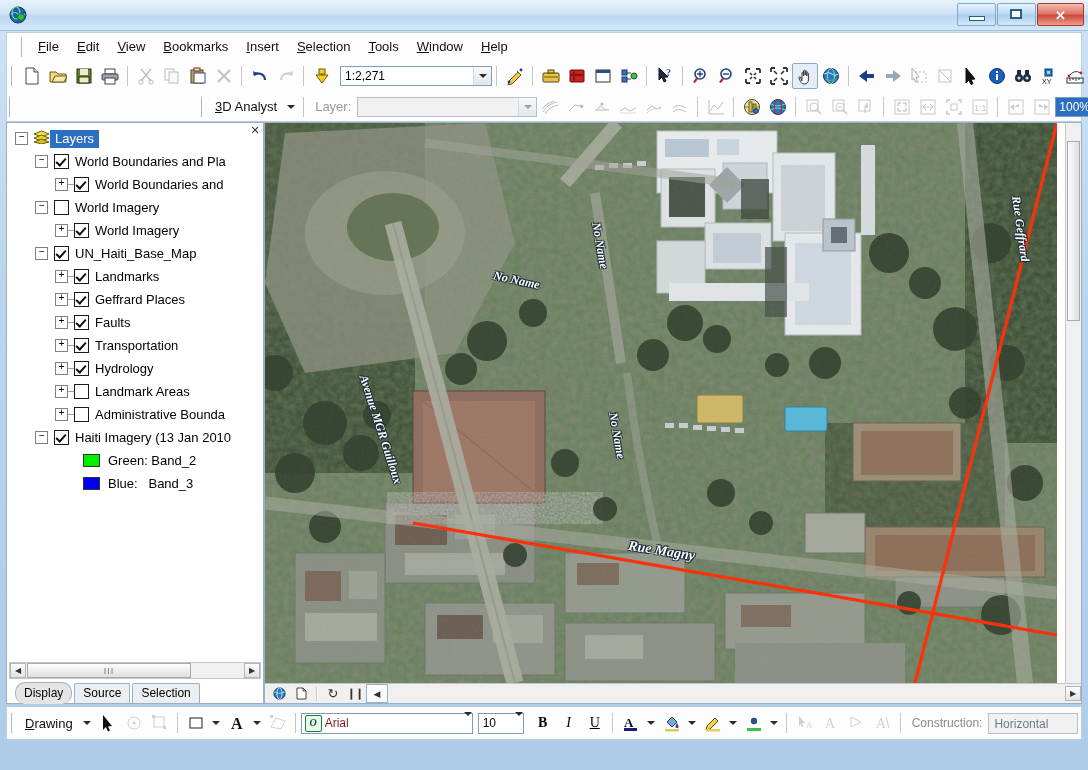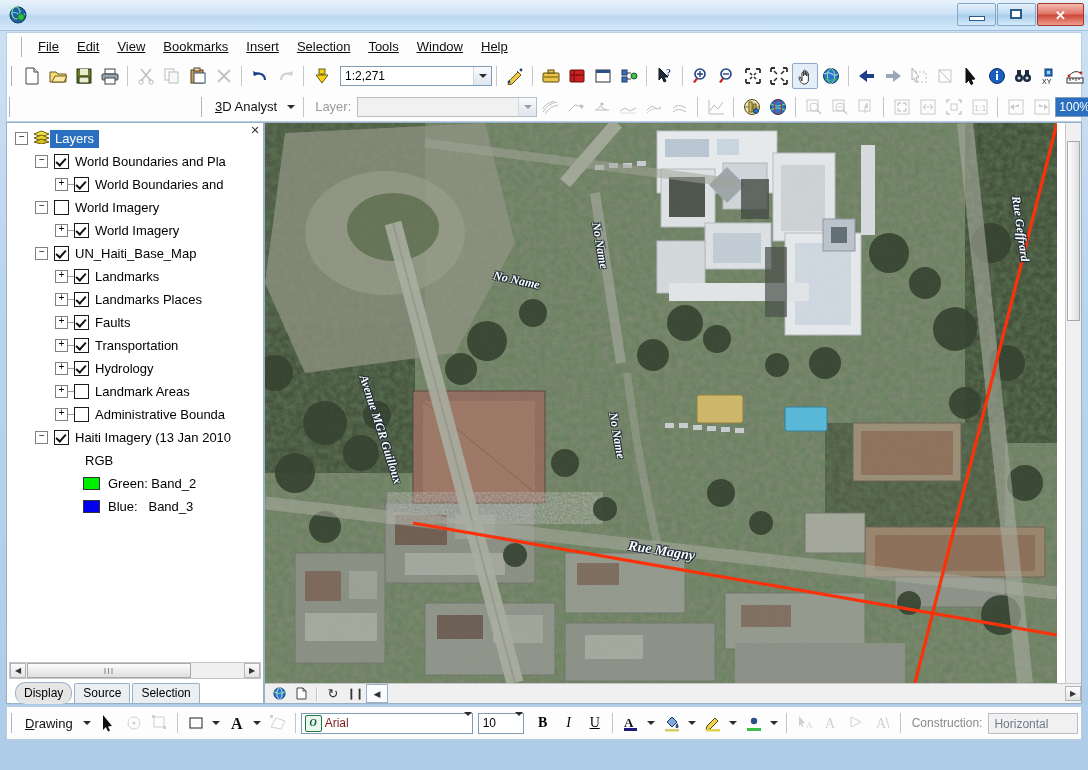--- a/index.html
+++ b/index.html
@@ -50,21 +50,21 @@
     position:absolute;left:430px;top:0px;width:210px;height:16px;
     background:linear-gradient(180deg,#d7e9f8,#c2dcf2);
     border:1px solid #a9c8e3;border-top:none;border-radius:0 0 3px 3px;
     font-size:10px;color:#50708c;padding-left:6px;line-height:15px;
     overflow:hidden;white-space:nowrap;
   }
   
   .menubar{
     position:absolute;left:6px;top:32px;width:1076px;height:28px;
     background:#fdfdfd;border:1px solid #b8cfe3;border-bottom:none;
-    box-sizing:border-box;display:flex;align-items:center;padding-left:10px;text-decoration:underline;
+    box-sizing:border-box;display:flex;align-items:center;padding-left:10px;
   }
   .menu-item{
     font-size:13px;color:#101010;padding:3px 9px;white-space:nowrap;cursor:default;
   }
   .menu-item u{text-decoration:underline;}
   
   .toolbar{
     position:absolute;left:6px;background:#fdfdfd;
     border-left:1px solid #b8cfe3;border-right:1px solid #b8cfe3;
     box-sizing:border-box;display:flex;align-items:center;
@@ -711,21 +711,21 @@
           <div class="row" style="padding-left: 48px;">
             <span class="exp">+</span>
             <span class="hline"></span>
             <span class="cb on"></span>
             <span class="lbl">Landmarks</span>
           </div>
           <div class="row" style="padding-left: 48px;">
             <span class="exp">+</span>
             <span class="hline"></span>
             <span class="cb on"></span>
-            <span class="lbl">Landmarks Places</span>
+            <span class="lbl">Geffrard Places</span>
           </div>
           <div class="row" style="padding-left: 48px;">
             <span class="exp">+</span>
             <span class="hline"></span>
             <span class="cb on"></span>
             <span class="lbl">Faults</span>
           </div>
           <div class="row" style="padding-left: 48px;">
             <span class="exp">+</span>
             <span class="hline"></span>
@@ -751,23 +751,20 @@
             <span class="lbl">Administrative Bounda</span>
           </div>
           <div class="row" style="padding-left: 28px;">
             <span class="exp">−</span>
             <span style="width: 6px; flex: 0 0 auto;"></span>
             <span class="cb on"></span>
             <span class="lbl">Haiti Imagery (13 Jan 2010</span>
           </div>
         </div>
 
-      <div class="row" style="padding-left:78px;">
-        <span class="lbl" style="padding-left:0;">RGB</span>
-      </div>
       <div id="band-rows">
           <div class="row" style="padding-left: 76px;">
             <span class="swatch" style="background: rgb(0, 238, 0);"></span>
             <span class="band-lbl">Green: Band_2</span>
           </div>
           <div class="row" style="padding-left: 76px;">
             <span class="swatch" style="background: rgb(0, 0, 238);"></span>
             <span class="band-lbl">Blue:   Band_3</span>
           </div>
         </div>

